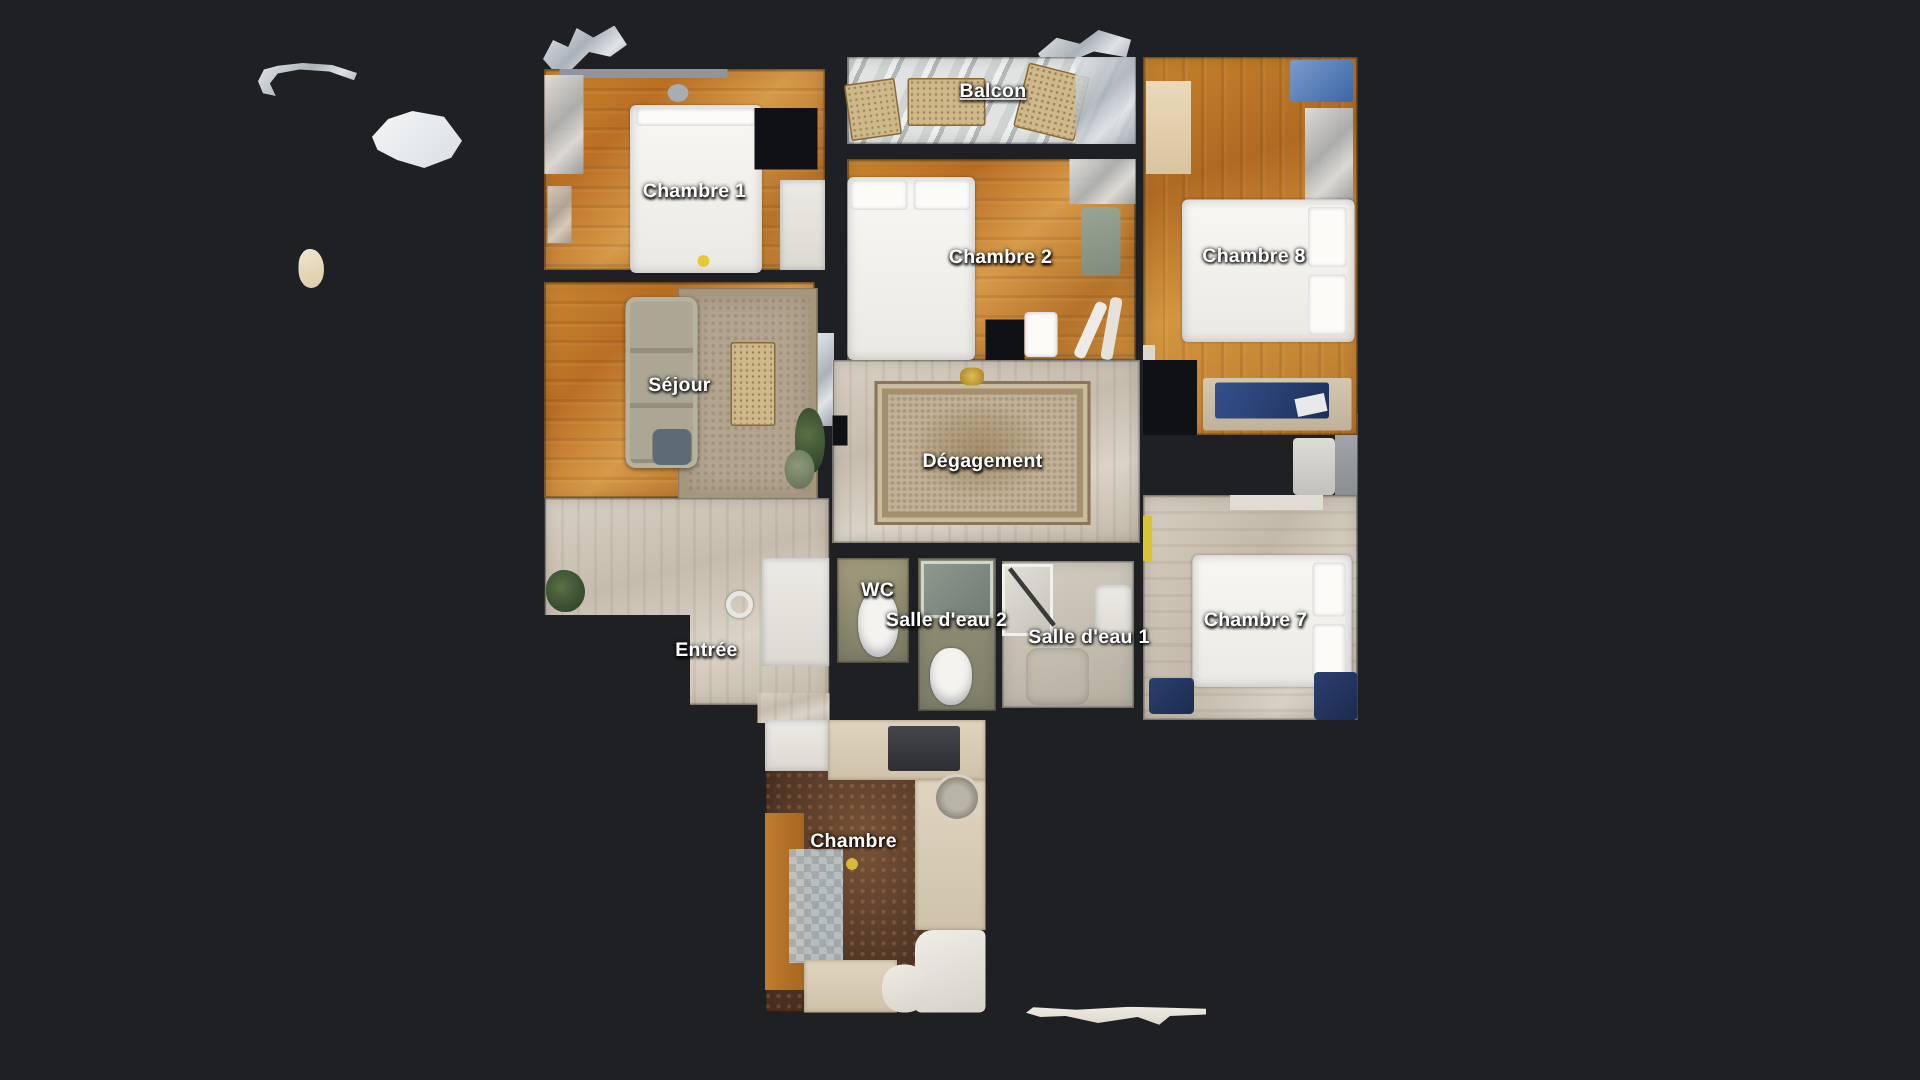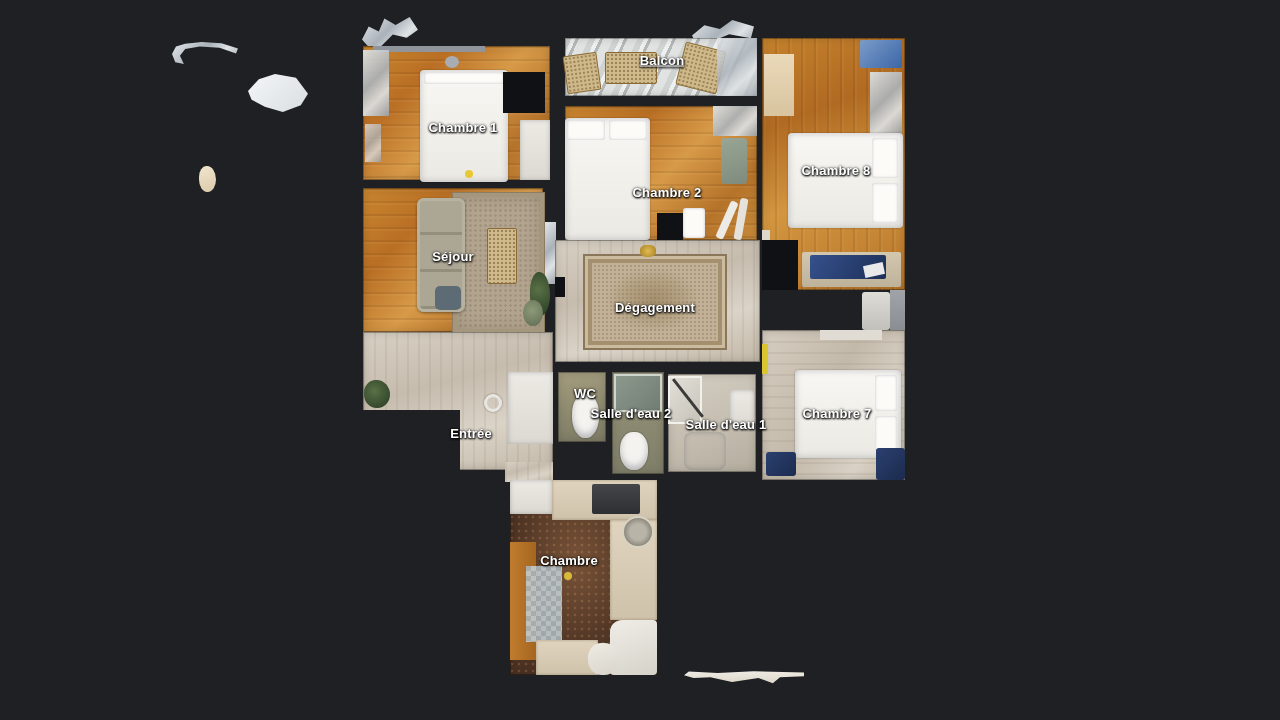--- a/index.html
+++ b/index.html
@@ -193,21 +193,21 @@
     <div class="abs" style="left:100px;top:140px;width:47px;height:55px;background:linear-gradient(160deg,#efede6,#d5d2c9);border-radius:12px 4px 4px 4px;"></div>
     <div class="abs" style="left:0;top:62px;width:26px;height:118px;background:linear-gradient(90deg,#c07c2e,#a5661f);"></div>
     <div class="abs" style="left:16px;top:86px;width:36px;height:76px;background:repeating-conic-gradient(#c2ccd0 0 25%, #a9b4ba 0 50%);background-size:10px 10px;opacity:.9;"></div>
     <div class="abs counter" style="left:26px;top:160px;width:62px;height:35px;"></div>
     <div class="abs" style="left:78px;top:163px;width:30px;height:32px;background:linear-gradient(160deg,#efece4,#d8d4ca);border-radius:45%;"></div>
     <div class="abs" style="left:54px;top:92px;width:8px;height:8px;background:#d8b93a;border-radius:50%;"></div>
   </div>
 
   <div class="room-label" style="left:662px;top:60px;text-decoration:underline;">Balcon</div>
   <div class="room-label" style="left:463px;top:127px;">Chambre 1</div>
-  <div class="room-label" style="left:667px;top:171px;margin-top:21px;">Chambre 2</div>
+  <div class="room-label" style="left:667px;top:171px;">Chambre 2</div>
   <div class="room-label" style="left:836px;top:170px;">Chambre 8</div>
   <div class="room-label" style="left:453px;top:256px;">Séjour</div>
   <div class="room-label" style="left:655px;top:307px;">Dégagement</div>
   <div class="room-label" style="left:837px;top:413px;">Chambre 7</div>
   <div class="room-label" style="left:471px;top:433px;">Entrée</div>
   <div class="room-label" style="left:585px;top:393px;">WC</div>
   <div class="room-label" style="left:631px;top:413px;">Salle d'eau 2</div>
   <div class="room-label" style="left:726px;top:424px;text-align:center;">Salle d'eau 1</div>
   <div class="room-label" style="left:569px;top:560px;">Chambre</div>
 

